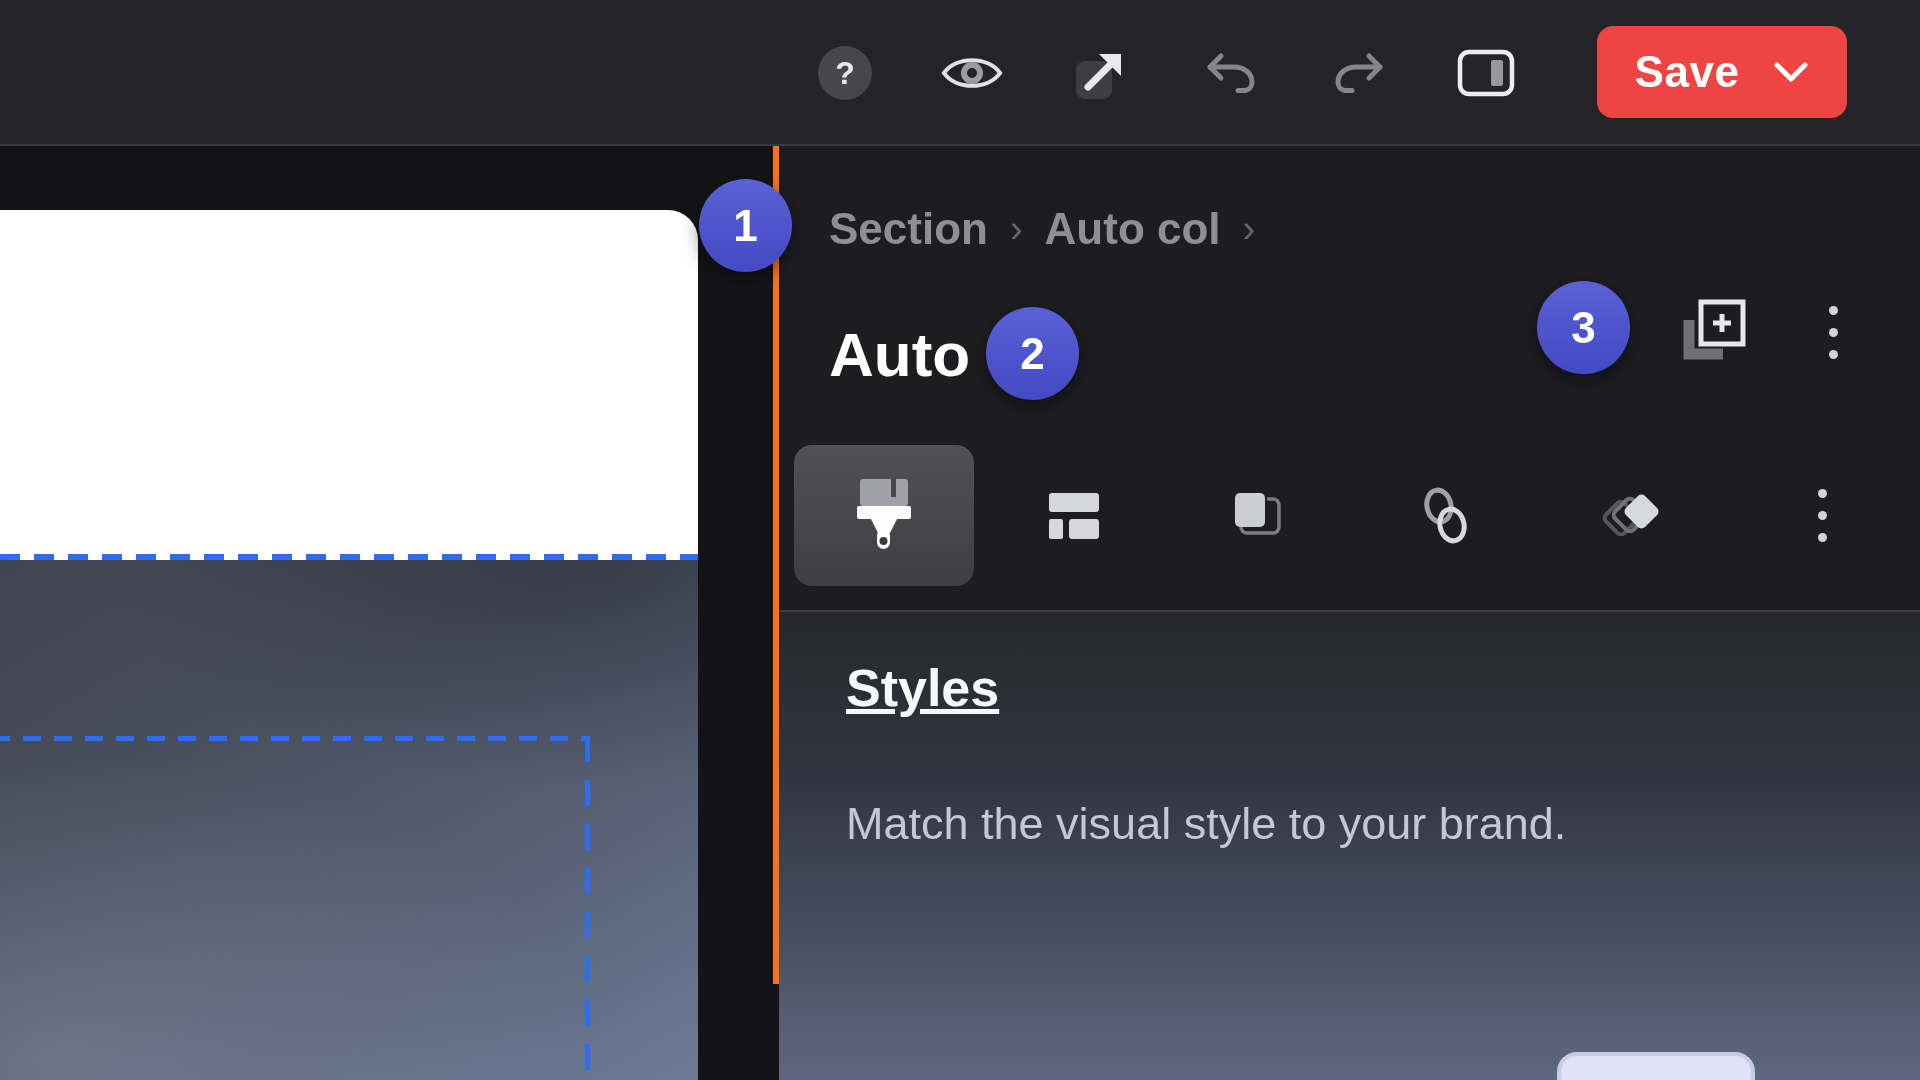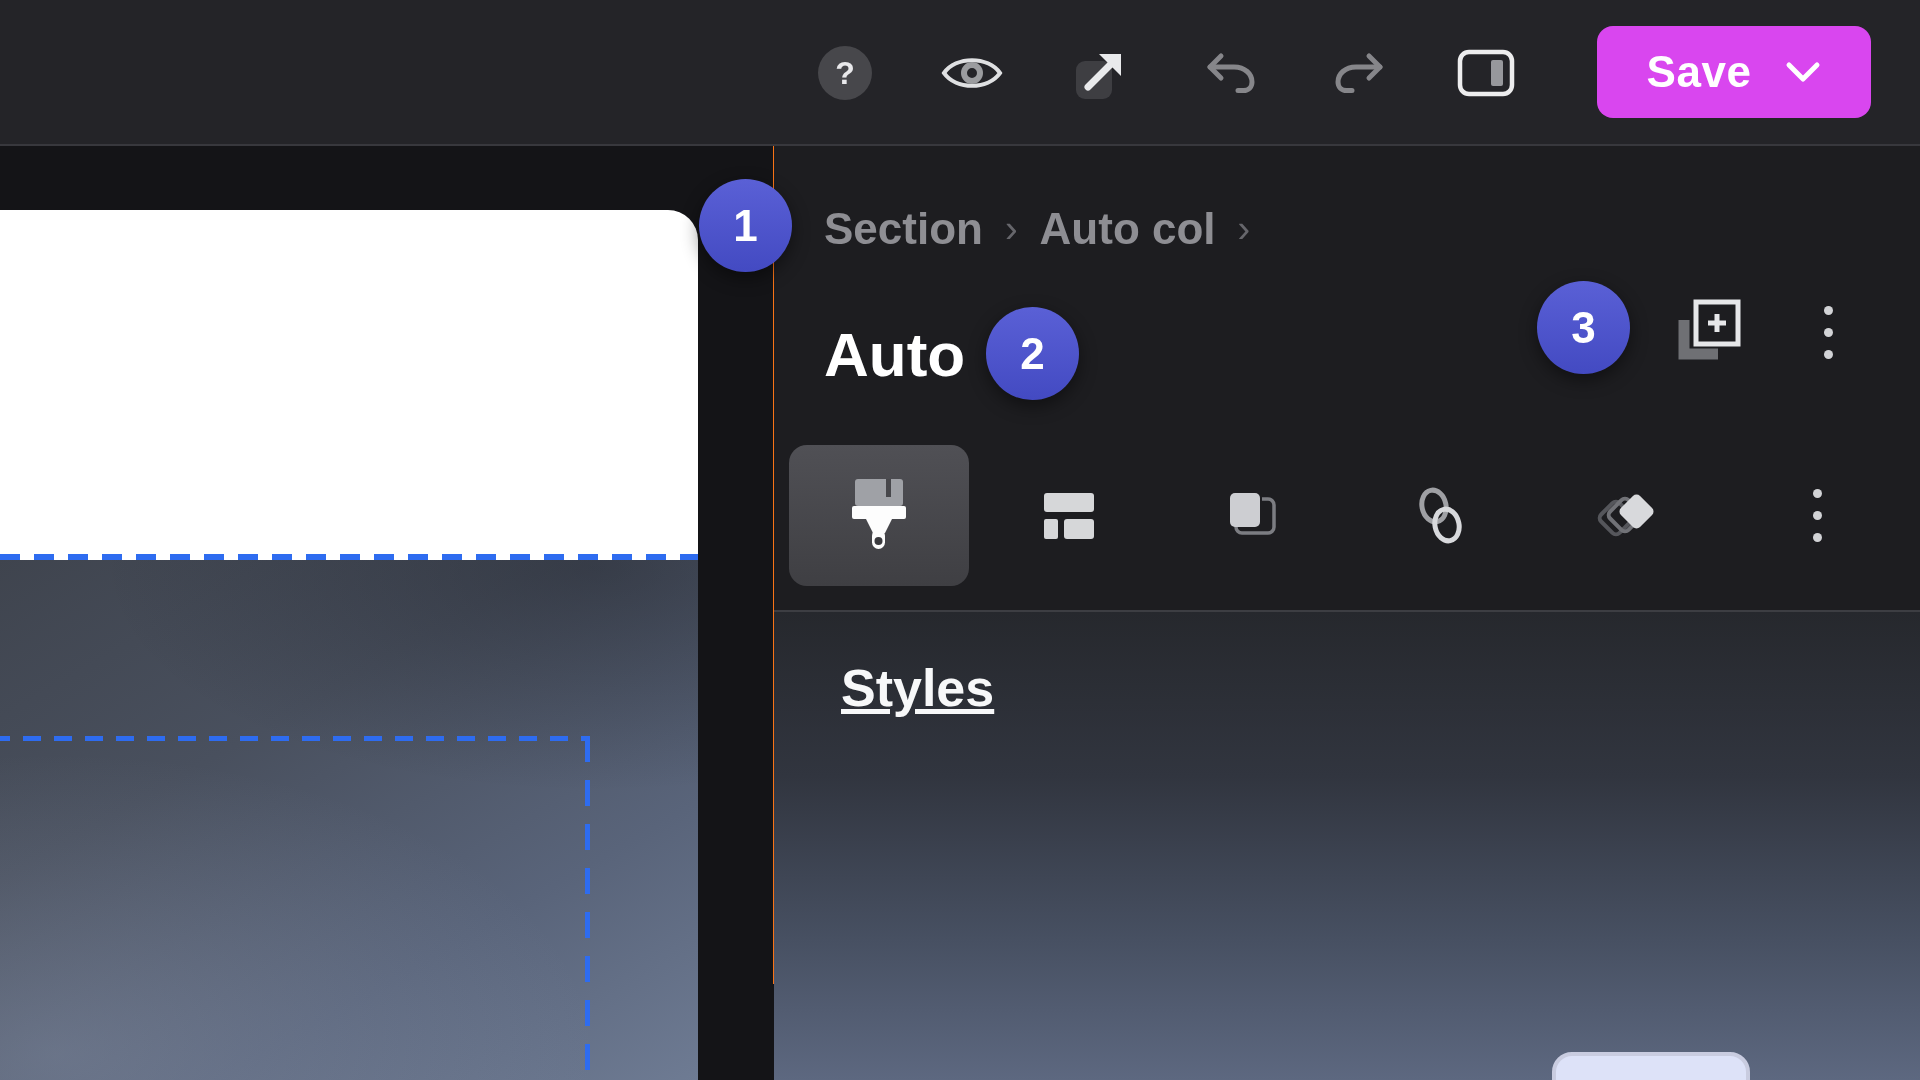--- a/index.html
+++ b/index.html
@@ -11,22 +11,22 @@
     -webkit-font-smoothing:antialiased;
   }
   
   .topbar{position:absolute;left:0;top:0;width:1920px;height:146px;
     background:#242428;border-bottom:2px solid #38383d;z-index:30;}
   .tb-btn{position:absolute;top:37px;width:72px;height:72px;display:flex;
     align-items:center;justify-content:center;background:transparent;border:none;cursor:pointer;padding:0;}
   .help-circle{width:54px;height:54px;border-radius:50%;background:#47474b;
     display:flex;align-items:center;justify-content:center;
     color:#e9e9eb;font-size:32px;font-weight:700;}
-  .save-btn{position:absolute;left:1597px;top:26px;width:274px;height:92px;
-    background:#d946ef;border:none;border-radius:16px;cursor:pointer;
+  .save-btn{position:absolute;left:1597px;top:26px;width:250px;height:92px;
+    background:#ef4444;border:none;border-radius:16px;cursor:pointer;
     display:flex;align-items:center;justify-content:center;gap:34px;}
   .save-btn .lbl{color:#ffffff;font-size:44px;font-weight:600;letter-spacing:.5px;}
   
   .canvas{position:absolute;left:0;top:146px;width:773px;height:934px;background:#141417;overflow:hidden;}
   .white-card{position:absolute;left:0;top:64px;width:698px;height:347px;background:#ffffff;
     border-top-right-radius:30px;}
   .nav-link{position:absolute;top:355px;font-family:"DejaVu Sans", sans-serif;
     font-size:62px;color:#46484b;line-height:70px;cursor:pointer;}
   .nav-ut{left:-2px;}
   .nav-contact{left:270px;}
@@ -36,21 +36,21 @@
       radial-gradient(700px 320px at 85% 2%, rgba(18,20,26,0.35), transparent 70%),
       linear-gradient(150deg,#3f444e 0%,#49505e 35%,#59647a 70%,#6e7b93 100%);}
   .sel-dash-h{position:absolute;left:0;top:408px;width:698px;height:6px;
     background:repeating-linear-gradient(90deg,#2e6cf0 0 20px,#ffffff 20px 34px);}
   .sel2-dash-top{position:absolute;left:-8px;top:590px;width:598px;height:5px;
     background:repeating-linear-gradient(90deg,#2e6cf0 0 18px,transparent 18px 31px);}
   .sel2-dash-right{position:absolute;left:585px;top:590px;width:5px;height:344px;
     background:repeating-linear-gradient(180deg,#2e6cf0 0 26px,transparent 26px 44px);}
   
   .panel{position:absolute;left:773px;top:146px;width:1147px;height:838px;
-    background:#1d1d20;border-left:1px solid #f97316;}
+    background:#1d1d20;border-left:6px solid #f97316;}
   .breadcrumb{position:absolute;left:50px;top:57px;height:52px;display:flex;
     align-items:center;gap:22px;}
   .crumb{font-size:44px;font-weight:600;color:#8e8e93;cursor:pointer;}
   .crumb-sep{font-size:38px;color:#66666b;}
   .panel-title{position:absolute;left:50px;top:169px;font-size:62px;font-weight:700;color:#ffffff;line-height:80px;}
   .title-icon-btn{position:absolute;top:150px;width:72px;height:72px;background:transparent;
     border:none;cursor:pointer;display:flex;align-items:center;justify-content:center;padding:0;}
   .btn-duplicate{left:898px;}
   .btn-title-kebab{left:1018px;}
   .kebab{display:flex;flex-direction:column;gap:13px;align-items:center;}
@@ -245,20 +245,21 @@
             <i></i>
             <i></i>
           </span>
       </button>
     </div>
 
     <div class="divider"></div>
 
     <div class="panel-content">
       <div class="styles-heading">Styles</div>
+      <div class="styles-desc">Match the visual style to your brand.</div>
 
       <div class="style-row">
 
         <span class="swatch"></span>
 
       </div>
     </div>
   </div>
 
   <div class="badge badge-1">

